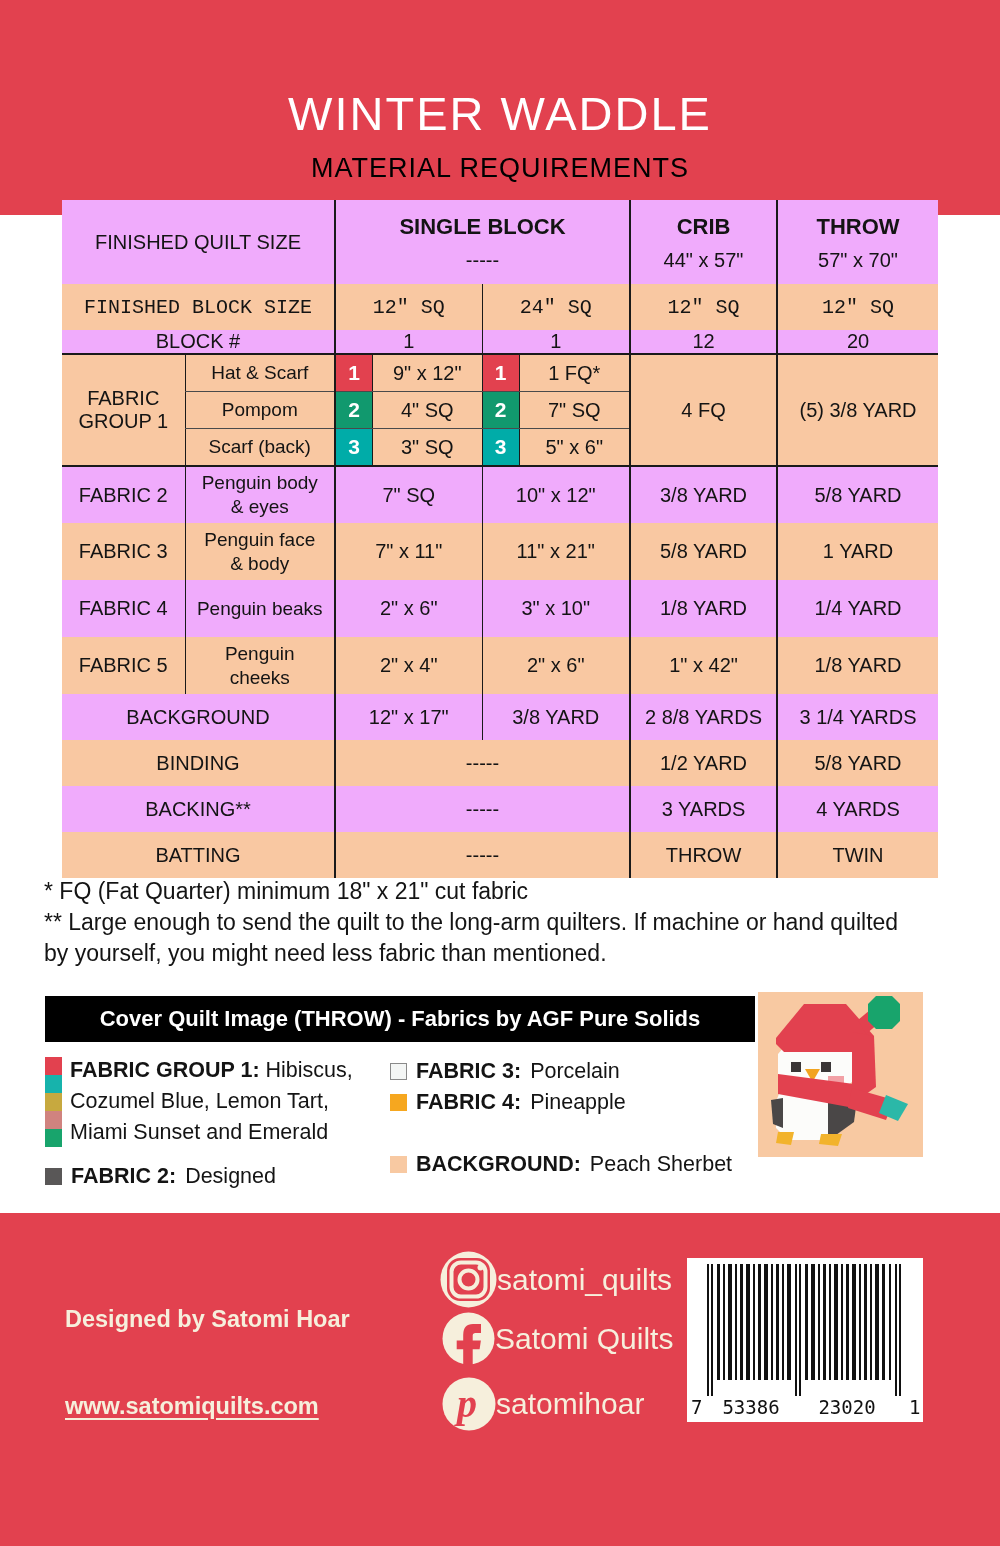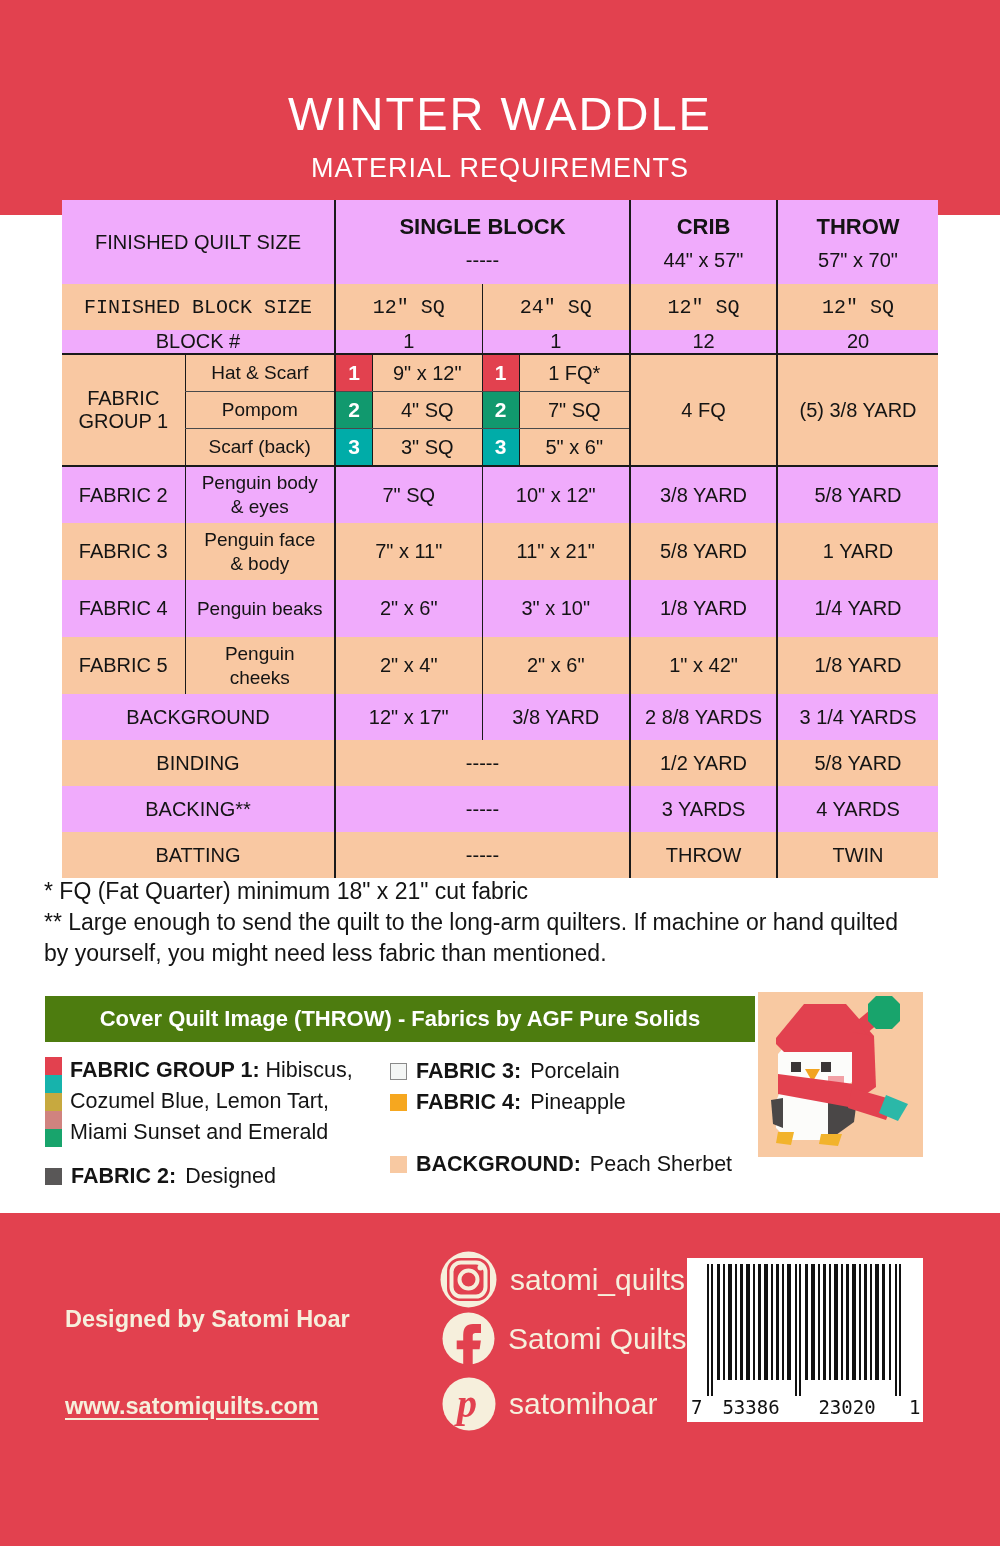--- a/index.html
+++ b/index.html
@@ -3,21 +3,21 @@
 <meta charset="utf-8">
 <style>
   * { margin:0; padding:0; box-sizing:border-box; }
   html,body { width:1000px; }
   body { font-family:"Liberation Sans", sans-serif; background:#ffffff; }
   .page { position:relative; width:1000px; height:1546px; background:#fff; overflow:hidden; }
 
   
   .red-band { position:absolute; left:0; top:0; width:1000px; height:215px; background:#E2414F; }
   .title { padding-top:86px; text-align:center; color:#fff; font-size:47px; letter-spacing:2px; font-weight:400; }
-  .subtitle { margin-top:12px; text-align:center; color:#ffffff; font-size:27px; letter-spacing:1px; font-weight:400; }
+  .subtitle { margin-top:12px; text-align:center; color:#000000; font-size:27px; letter-spacing:1px; font-weight:400; }
 
   
   table.mat { position:absolute; left:62px; top:200px; width:876px; border-collapse:collapse; background:#f0abfc;
               color:#141414; font-size:20px; text-align:center; table-layout:fixed; }
   table.mat td { padding:0; vertical-align:middle; }
   .peach { background:#F9C8A2; }
   .bL2 { border-left:2px solid #1a1a1a;margin-top:44px; }
   .bL1 { border-left:1px solid #1a1a1a; }
   .bLg { border-left:1.5px solid #1a1a1a; }
   .bB2 { border-bottom:2px solid #1a1a1a; }
@@ -53,21 +53,21 @@
   .legend-item b { white-space:nowrap; }
   .swb { border:1.5px solid #8a8a8a; }
 
   
   .penguin { position:absolute; left:758px; top:992px; width:165px; height:165px; }
 
   
   .footer { position:absolute; left:0; top:1213px; width:1000px; height:333px; background:#E2414F; }
   .f-text { position:absolute; left:65px; top:34px; color:#F6EFDC; font-weight:bold; font-size:23.5px; line-height:29px; white-space:pre-wrap; }
   .f-link { text-decoration:underline; text-underline-offset:4px; }
-  .soc { position:absolute; display:flex; align-items:center; gap:13px; color:#F6EFDC; font-size:30px; }
+  .soc { position:absolute; display:flex; align-items:center; color:#F6EFDC; font-size:30px; }
   .soc svg { display:block; }
   .barcode { position:absolute; left:687px; top:45px; width:236px; height:164px; background:#fff; }
 </style>
 </head>
 <body>
 
 <div class="page">
 
   <div class="red-band" style="background: rgb(226, 65, 79);">
     <div class="title">WINTER WADDLE</div>
@@ -234,21 +234,21 @@
       <td class="bL2">TWIN</td>
     </tr>
   </tbody>
     </table>
 
   <div class="notes">
     <div>* FQ (Fat Quarter) minimum 18" x 21" cut fabric</div>
     <div>** Large enough to send the quilt to the long-arm quilters. If machine or hand quilted by yourself, you might need less fabric than mentioned.</div>
   </div>
 
-  <div class="banner" style="background: #4d7c0f;">Cover Quilt Image (THROW) - Fabrics by AGF Pure Solids</div>
+  <div class="banner" style="background: #000000;">Cover Quilt Image (THROW) - Fabrics by AGF Pure Solids</div>
 
   <div class="swstack">
     <div style="background: rgb(226, 65, 79);"></div>
     <div style="background: rgb(23, 179, 172);"></div>
     <div style="background: rgb(199, 169, 63);"></div>
     <div style="background: rgb(208, 131, 127);"></div>
     <div style="background: rgb(24, 164, 108);"></div>
   </div>
   <div class="g1text"><b>FABRIC GROUP 1:</b> <span>Hibiscus,
 Cozumel Blue, Lemon Tart,

